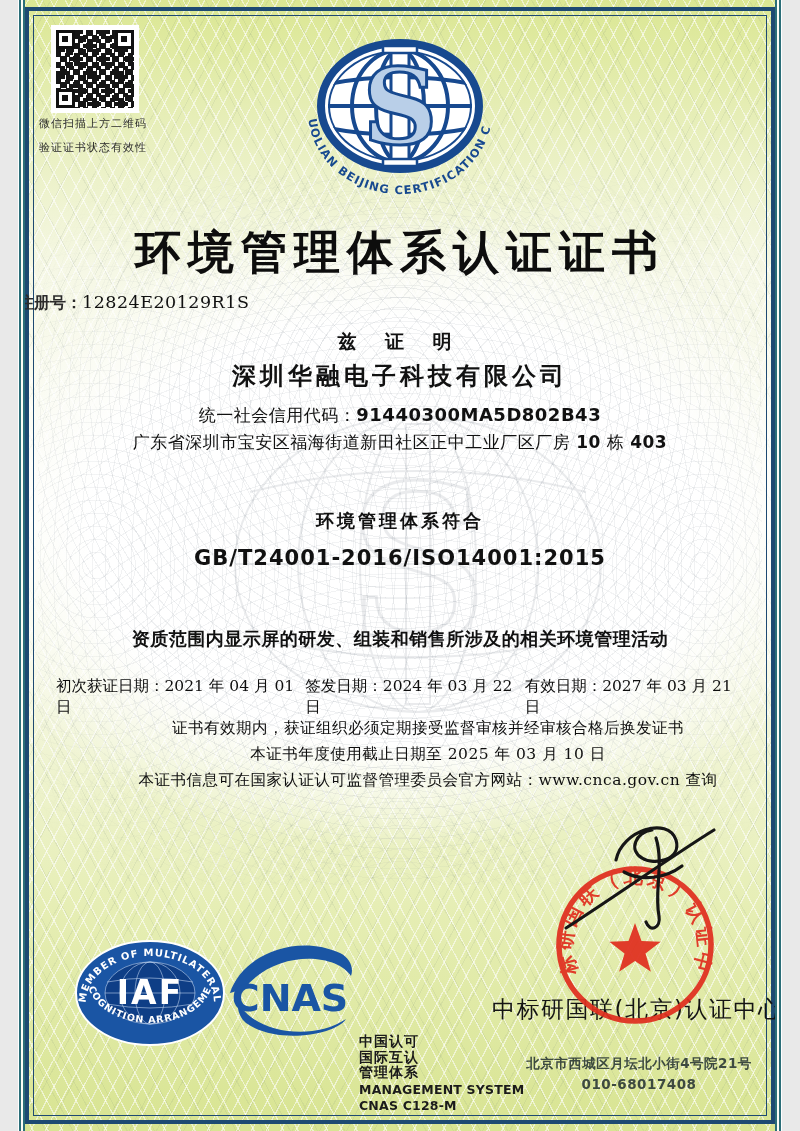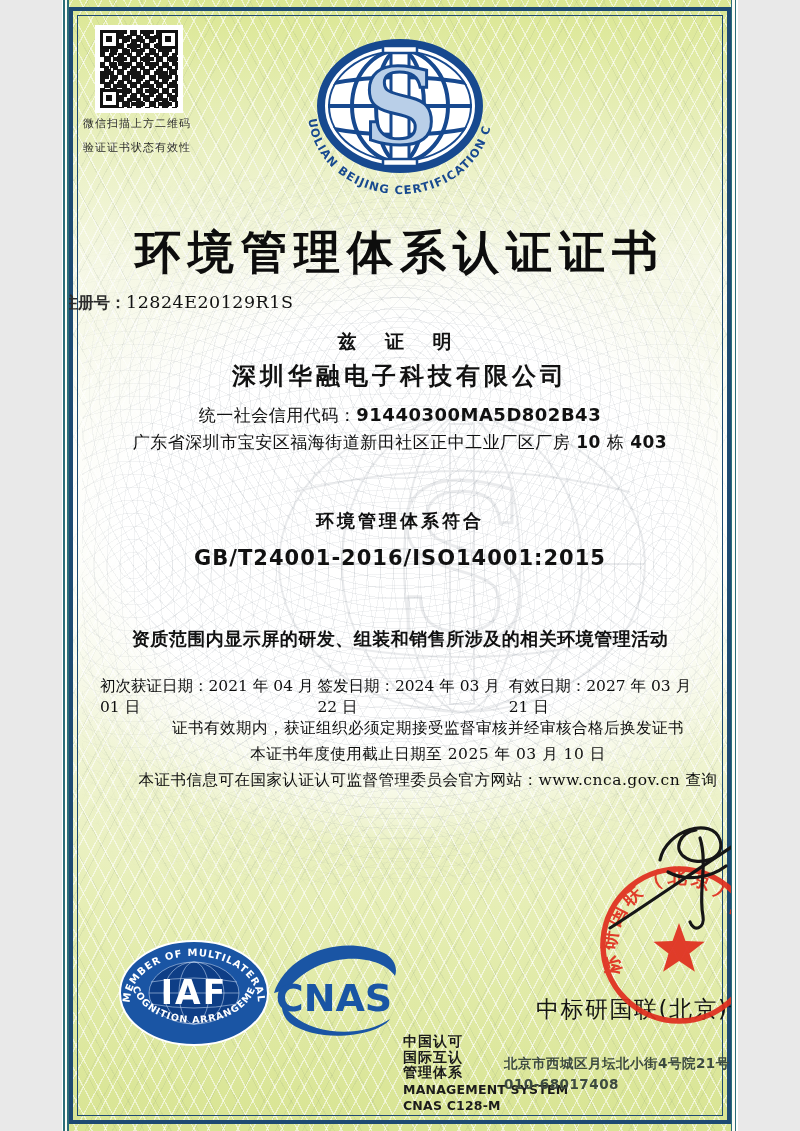--- a/index.html
+++ b/index.html
@@ -1,17 +1,17 @@
 <!DOCTYPE html>
 <html><head>
 <meta charset="utf-8">
 <style>
   html,body { margin:0; padding:0; background:#e9e9e9; }
   .cert {
-    position:relative; width:676px; height:1131px; margin:0 auto; overflow:hidden;
+    position:relative; width:764px; height:1131px; margin:0 auto; overflow:hidden;
     font-family:"DejaVu Sans","Liberation Sans",sans-serif; color:#111;
     background:
       radial-gradient(ellipse 78% 36% at 50% 47%, rgba(255,255,255,1) 52%, rgba(255,255,255,0) 78%),
       repeating-linear-gradient(62deg, rgba(255,255,255,.55) 0 1.2px, rgba(255,255,255,0) 1.2px 13px),
       repeating-linear-gradient(-62deg, rgba(255,255,255,.55) 0 1.2px, rgba(255,255,255,0) 1.2px 13px),
       repeating-linear-gradient(62deg, rgba(110,130,115,.10) 0 1px, transparent 1px 24px),
       repeating-linear-gradient(-62deg, rgba(110,130,115,.10) 0 1px, transparent 1px 24px),
       linear-gradient(180deg,#dbe793 0%,#e8efbd 12%,#f6f8e6 24%,#fbfcf3 45%,#f3f6dc 62%,#e6eeb5 80%,#d8e492 100%);
   }
   .frame-a { position:absolute; inset:7px; border:4px solid #1e4a72; pointer-events:none; z-index:3; }
@@ -75,21 +75,21 @@
   .seal { position:absolute; left:534px; top:862px; z-index:7; opacity:.93; }
   .org-name { position:absolute; left:474px; top:994px; z-index:5; font-size:23px; letter-spacing:1.5px;
       color:#141414; white-space:nowrap; }
 
   .iaf-logo { position:absolute; left:56px; top:938px; z-index:5; }
   .cnas-logo { position:absolute; left:206px; top:941px; z-index:5; }
   .cnas-text { position:absolute; left:341px; top:992px; z-index:5; color:#1b1b1b;margin-top:42px; }
   .cnas-text .zh { font-size:14px; font-weight:700; line-height:1.12; letter-spacing:1px; }
   .cnas-text .en { font-size:12.5px; font-weight:700; line-height:1.15; margin-top:2px; letter-spacing:.2px; }
 
-  .bottom-addr { position:absolute; left:442px; width:322px; top:1053px; text-align:left; z-index:5;
+  .bottom-addr { position:absolute; left:460px; width:322px; top:1053px; text-align:center; z-index:5;
       color:#3d4a40; font-weight:700; font-size:13.5px; line-height:1.55; letter-spacing:.5px; }
 </style>
 </head>
 <body>
 
 <div class="cert">
 
   <div class="guilloche"></div>
 
   <svg class="watermark" width="380" height="312" viewBox="0 0 380 312">

